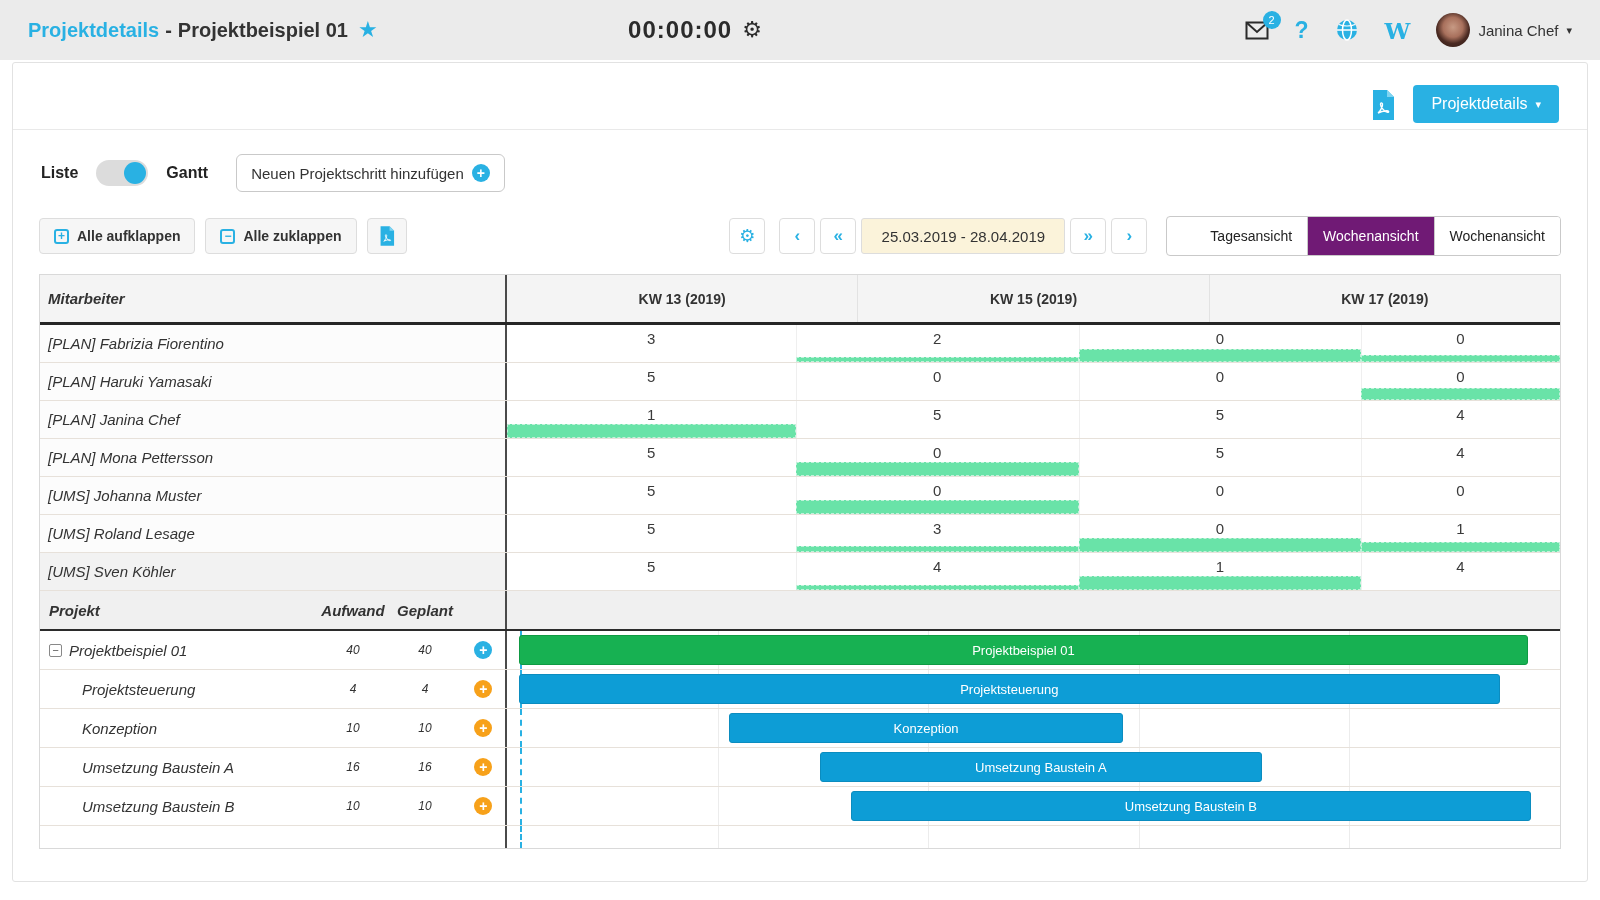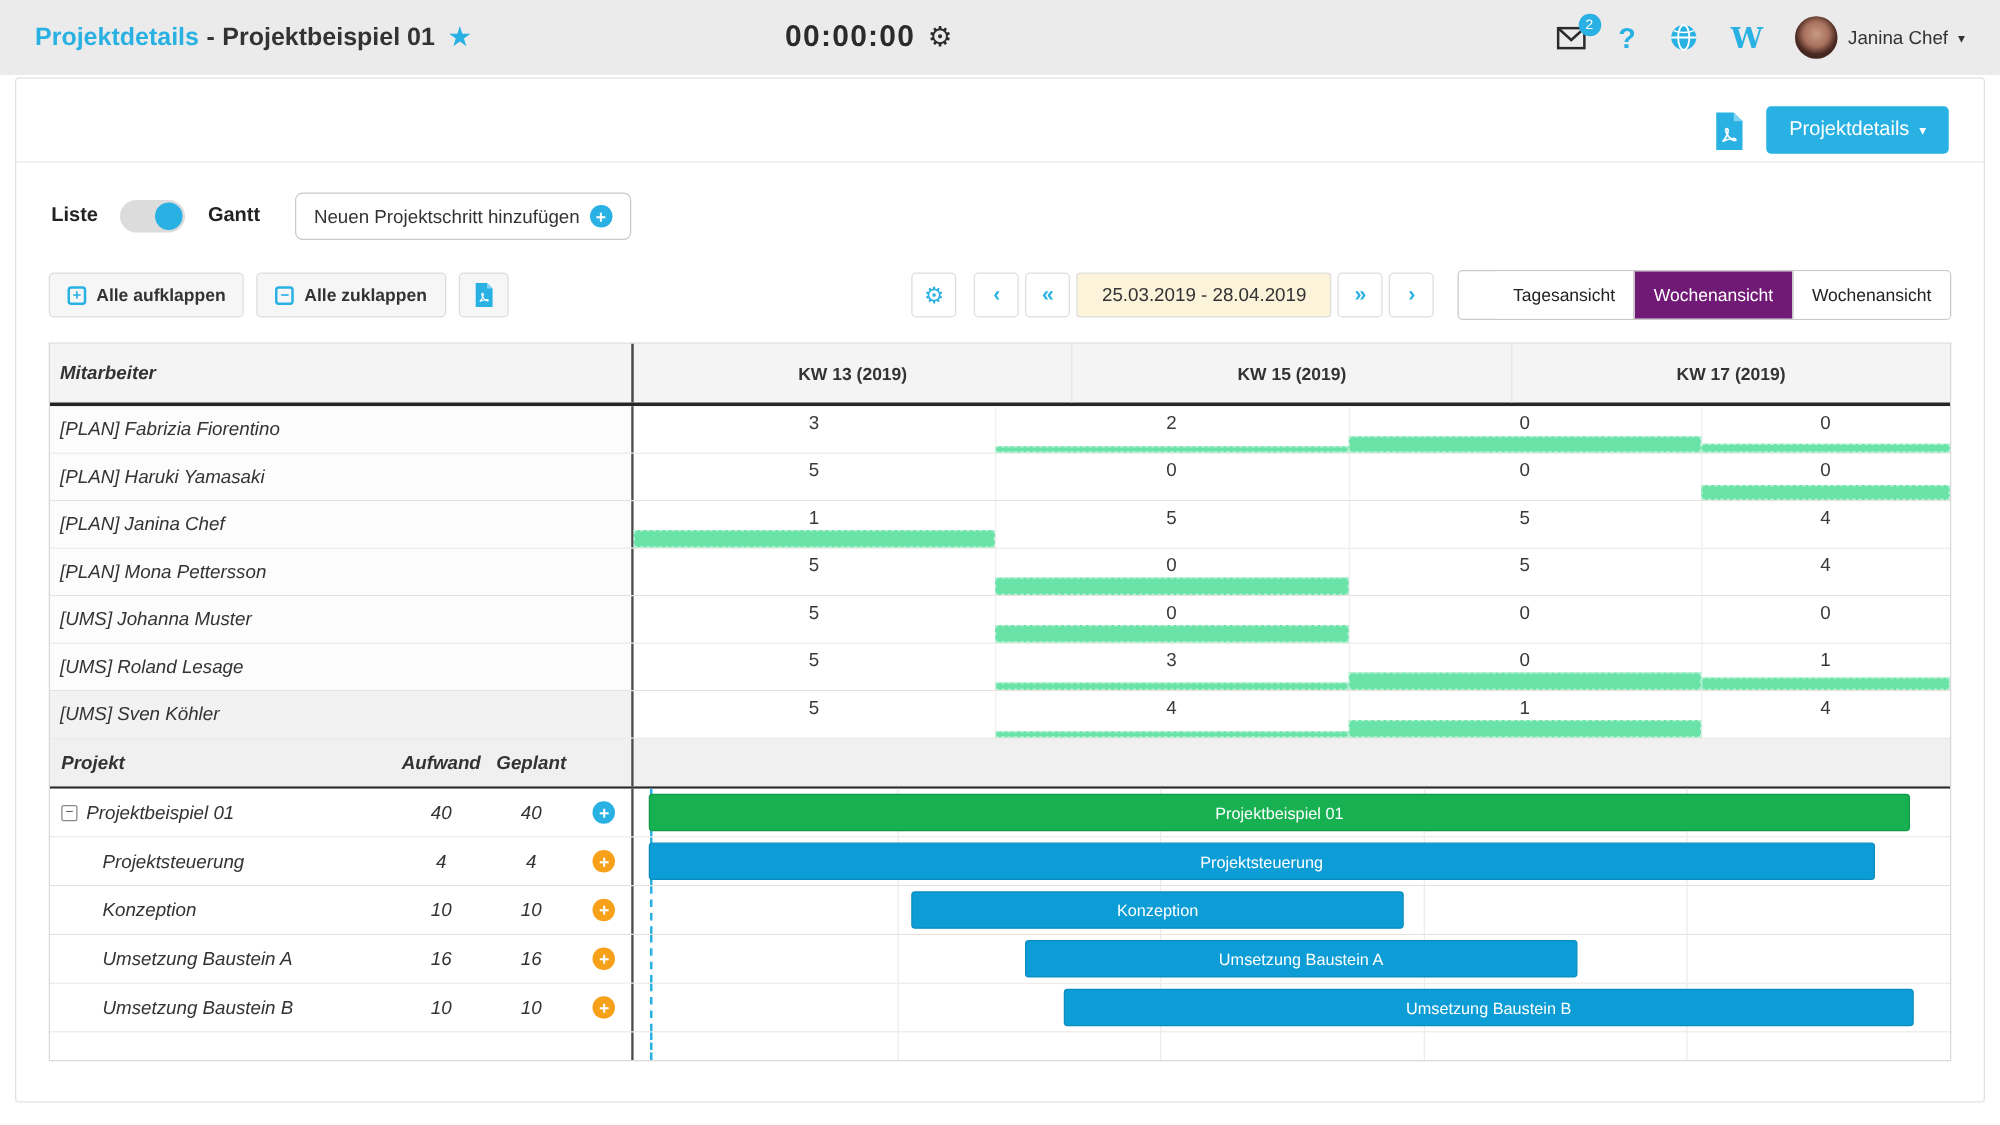--- a/index.html
+++ b/index.html
@@ -101,21 +101,21 @@
   .ph-name { flex:1; padding-left:9px; font-size:15px; font-weight:bold; }
   .ph-col { width:72px; text-align:center; font-size:15px; font-weight:bold; }
   .ph-gap { width:44px; }
   .proj-header-timeline { flex:1; background:#f0f0f0; }
 
   .proj-row { display:flex; height:39px; border-bottom:1px solid #e7e1da; }
   .proj-left { display:flex; align-items:center; background:#fff; }
   .proj-name { flex:1; display:flex; align-items:center; gap:7px; font-size:15px; color:#333; }
   .collapse-box { width:13px; height:13px; border:1px solid #888; border-radius:2px; color:#555; font-size:11px;
                   display:inline-flex; align-items:center; justify-content:center; cursor:pointer; line-height:1; }
-  .p-col { width:72px; text-align:center; font-size:15px; }
+  .p-col { width:72px; text-align:center; font-size:12px; }
   .p-add { width:44px; display:flex; align-items:center; justify-content:center; }
   .proj-timeline { flex:1; position:relative; background:#fff; }
   .gridline { position:absolute; top:0; bottom:0; width:1px; background:#ececec; }
   .today-line { position:absolute; top:0; bottom:0; border-left:2px dashed #29b1e3; }
   .gantt-bar { position:absolute; top:4px; height:30px; border-radius:3px; color:#fff; font-size:13px;
                display:flex; align-items:center; justify-content:center; cursor:pointer; overflow:hidden; white-space:nowrap; }
   .gb-green { background:#17b152; border:1px solid #0f9a43; }
   .gb-blue  { background:#0d9dd6; border:1px solid #0b8cbf; }
 
   .bottom-strip { display:flex; height:22px; }

